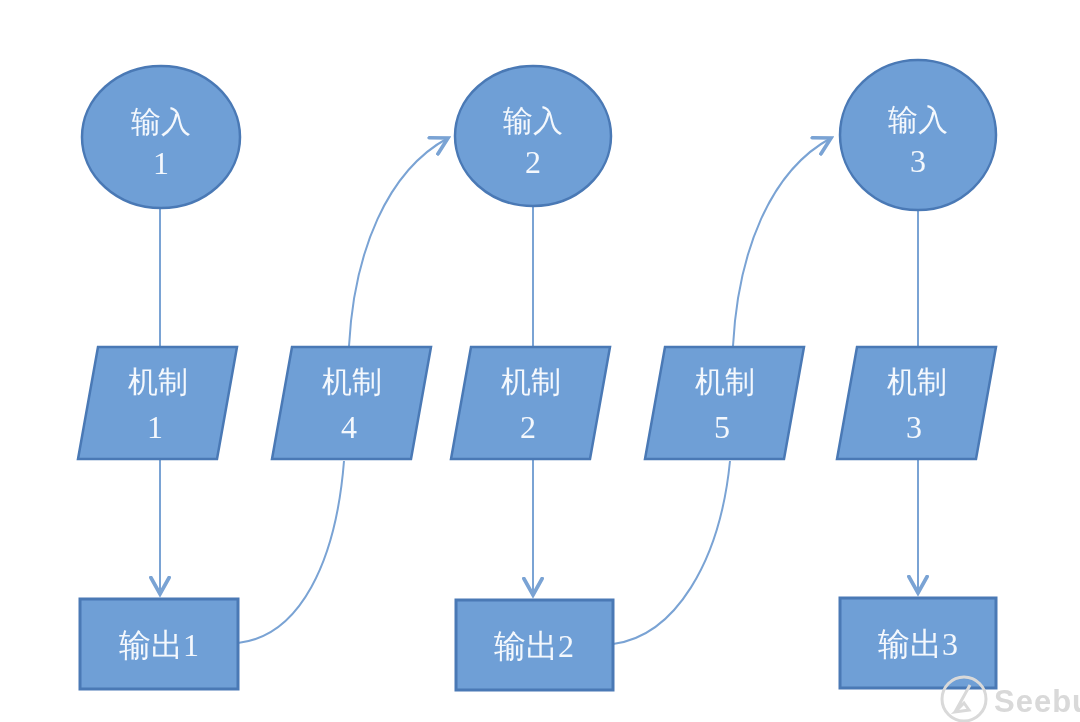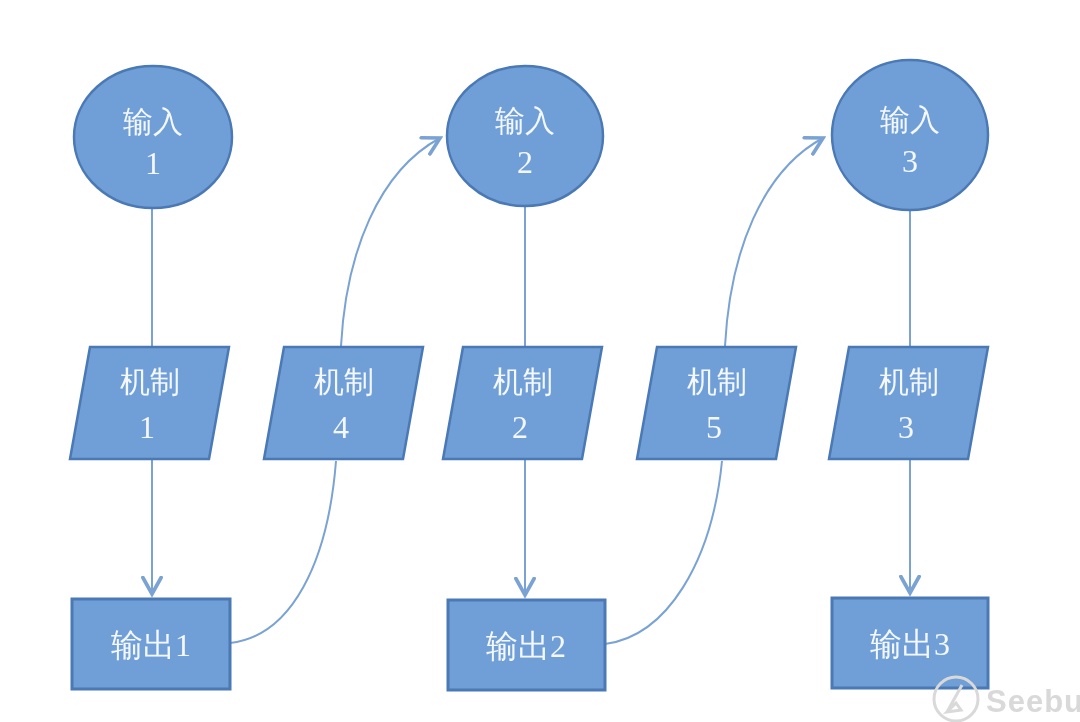--- a/index.html
+++ b/index.html
@@ -15,20 +15,21 @@
     padding: 0;
     width: 1080px;
     height: 722px;
     background: var(--background);
     overflow: hidden;
   }
   .canvas-wrap {
     width: 920px;
     height: 722px;
     position: relative;
+    padding-left: 8px;
   }
   svg { display: block; }
   .shape {
     fill: var(--shape-fill);
     stroke: var(--shape-border);
     stroke-width: 2.5;
   }
   .rect-shape {
     fill: var(--shape-fill);
     stroke: var(--shape-border);

